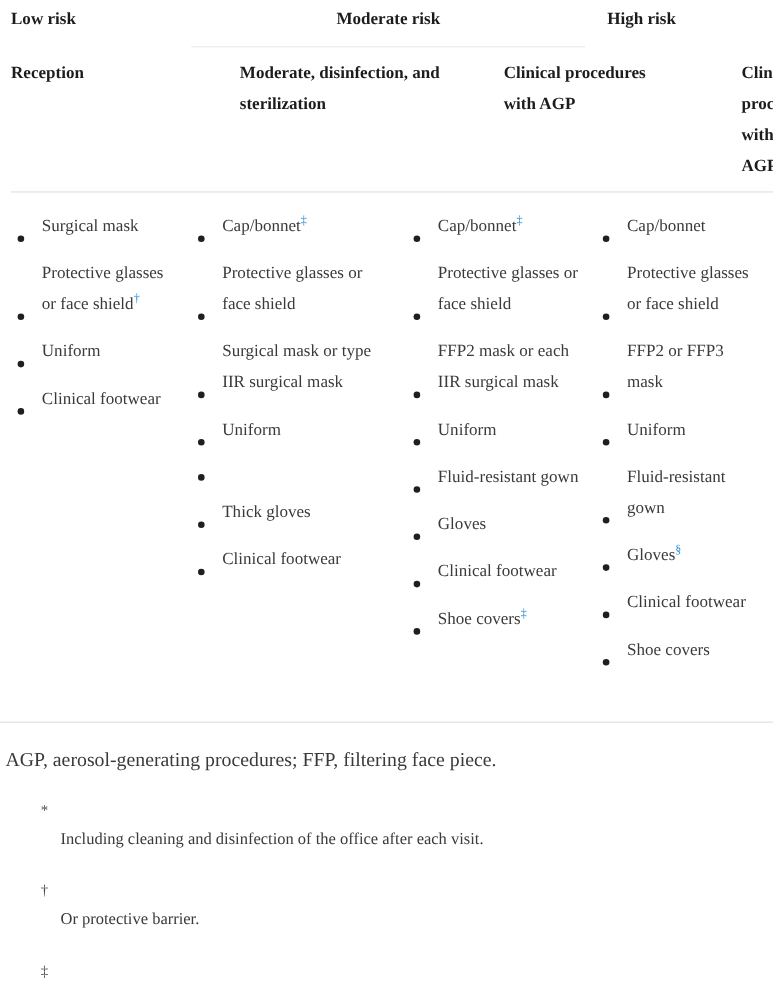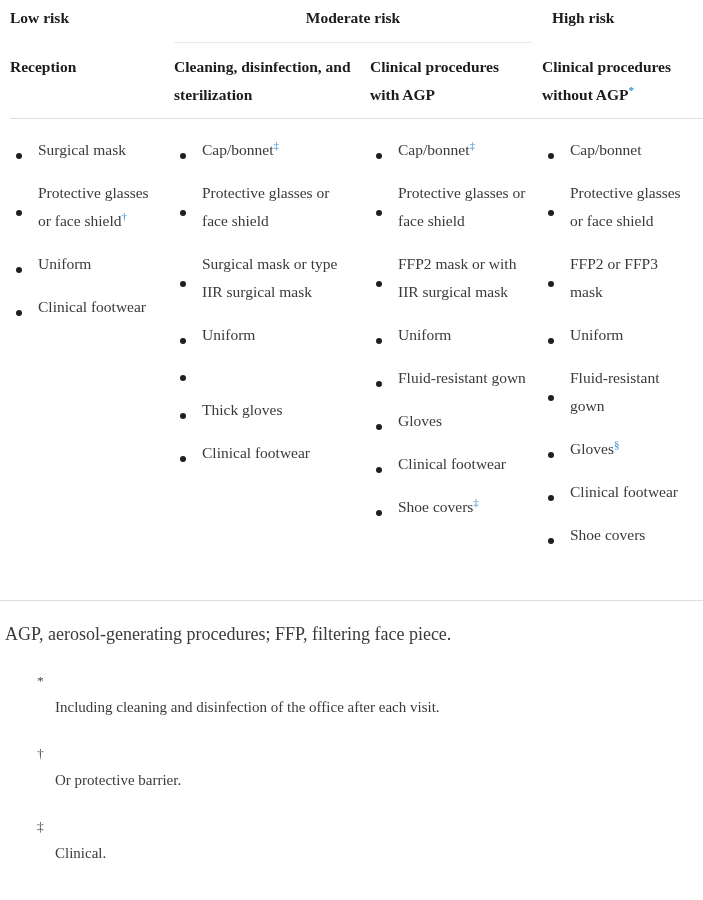--- a/index.html
+++ b/index.html
@@ -15,28 +15,28 @@
   .grid{display:grid;grid-template-columns:164px 196px 172px 1fr;}
   .risk-grid{display:grid;grid-template-columns:164px 368px 1fr;}
 
   
   .risk-row{padding-top:7px;}
   .risk-cell{font-weight:bold;color:#1c1c1c;font-size:15.5px;line-height:22px;}
   .risk-moderate{text-align:center;border-bottom:1px solid #e9e9e9;padding-bottom:13px;margin-right:10px;}
   .risk-high{padding-left:10px;}
 
   
-  .header-row{padding-top:10px;border-bottom:1px solid #dedede;padding-bottom:9px;}
+  .header-row{padding-top:10px;border-bottom:1px solid #dedede;padding-bottom:9px;gap:44px;}
   .header-cell{font-weight:bold;color:#1c1c1c;font-size:15.5px;line-height:28px;padding-right:14px;}
   sup.blue{color:#2e8fd4;font-size:11px;line-height:0;}
 
   
   .body-row{padding-top:17px;}
   .body-cell{padding-right:12px;}
-  .item{display:flex;align-items:center;margin-bottom:15px;}
+  .item{display:flex;align-items:flex-end;margin-bottom:15px;}
   .dot{flex:0 0 auto;width:6px;height:6px;border-radius:50%;background:#1f1f1f;margin:11px 0 0 6px;}
   .item-text{margin-left:16px;font-size:15.5px;line-height:28px;color:#3a3a3a;}
 
   
   .divider{border-top:1px solid #dedede;margin:36px 0 0 -10px;width:703px;}
   .abbrev{margin:22px 0 0 -5px;font-size:18px;line-height:22px;color:#3a3a3a;}
   .footnote{margin-top:26px;}
   .fn-marker{margin-left:27px;font-size:13.5px;line-height:20px;color:#4a4a4a;}
   .fn-text{margin-left:45px;margin-top:5px;font-size:15px;line-height:22px;color:#3a3a3a;}
 </style>
@@ -46,21 +46,21 @@
 <div class="page">
 
   <div class="risk-grid risk-row">
     <div class="risk-cell">Low risk</div>
     <div class="risk-cell risk-moderate">Moderate risk</div>
     <div class="risk-cell risk-high">High risk</div>
   </div>
 
   <div class="grid header-row" id="header-row">
       <div class="header-cell"><span>Reception</span></div>
-      <div class="header-cell"><span>Cleaning, disinfection, and sterilization</span></div>
+      <div class="header-cell"><span>Moderate, disinfection, and sterilization</span></div>
       <div class="header-cell"><span>Clinical procedures with AGP</span></div>
       <div class="header-cell"><span>Clinical procedures without AGP</span><sup class="blue">*</sup></div>
     </div>
 
   <div class="grid body-row" id="body-row">
       <div class="body-cell">
         <div class="item">
           <span class="dot"></span>
           <span class="item-text">Surgical mask</span>
         </div>
@@ -110,21 +110,21 @@
         <div class="item">
           <span class="dot"></span>
           <span class="item-text">Cap/bonnet<sup class="blue">‡</sup></span>
         </div>
         <div class="item">
           <span class="dot"></span>
           <span class="item-text">Protective glasses or face shield</span>
         </div>
         <div class="item">
           <span class="dot"></span>
-          <span class="item-text">FFP2 mask or with IIR surgical mask</span>
+          <span class="item-text">FFP2 mask or each IIR surgical mask</span>
         </div>
         <div class="item">
           <span class="dot"></span>
           <span class="item-text">Uniform</span>
         </div>
         <div class="item">
           <span class="dot"></span>
           <span class="item-text">Fluid-resistant gown</span>
         </div>
         <div class="item">

